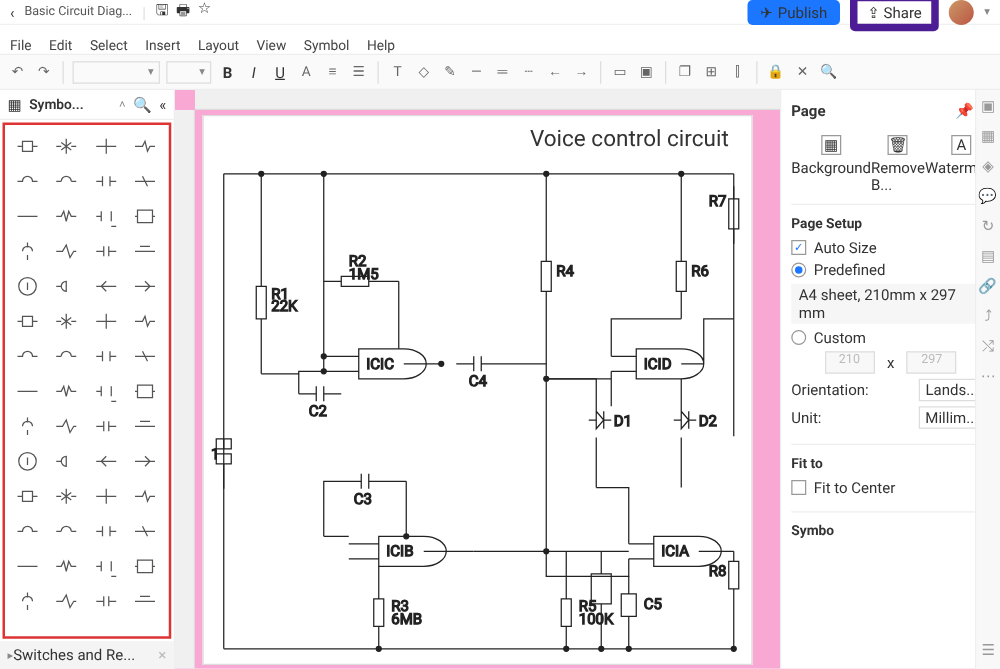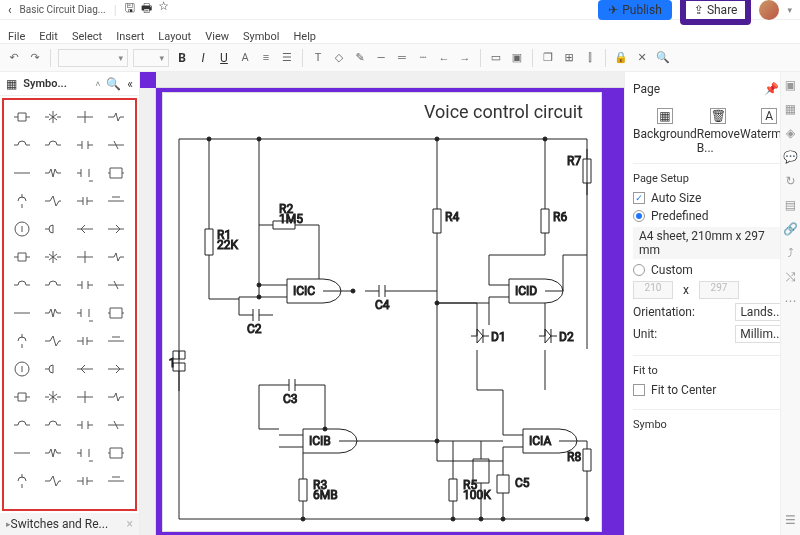--- a/index.html
+++ b/index.html
@@ -20,35 +20,35 @@
 .tbdd{width:70px;height:18px;border:1px solid #ddd;display:flex;align-items:center;padding:0 4px;font-size:10px}
 .main{display:flex;height:463px}
 .left{width:140px;border-right:1px solid #eee;display:flex;flex-direction:column}
 .left-hdr{height:24px;display:flex;align-items:center;padding:0 6px;gap:6px;border-bottom:1px solid #eee}
 .left-hdr-title{font-weight:600;font-size:11px;flex:1}
 .shelf{flex:1;border:2px solid #d33;margin:2px;padding:6px;overflow:hidden}
 .shelf-grid{display:grid;grid-template-columns:repeat(4,1fr);gap:6px}
 .sym{width:24px;height:22px;display:flex;align-items:center;justify-content:center;color:#555}
 .sym svg{width:20px;height:18px;stroke:#555;fill:none;stroke-width:1}
 .shelf-foot{height:22px;display:flex;align-items:center;padding:0 6px;font-size:10px;color:#666;background:#f4f4f4}
-.canvas-wrap{flex:1;position:relative;background:#6d28d9;overflow:hidden}
+.canvas-wrap{flex:1;position:relative;background:#f9a8d4;overflow:hidden}
 .ruler-h{position:absolute;top:0;left:16px;right:0;height:16px;background:#f0f0f0;border-bottom:1px solid #ddd;font-size:8px;color:#999}
 .ruler-v{position:absolute;top:16px;left:0;width:16px;bottom:0;background:#f0f0f0;border-right:1px solid #ddd}
 .canvas{position:absolute;top:20px;left:22px;width:440px;height:440px;background:#fff;border:1px solid #ddd}
 .ctitle{position:absolute;top:8px;right:18px;font-size:18px;color:#333}
 .circ{position:absolute;top:36px;left:6px;width:428px;height:400px}
 .circ svg{width:100%;height:100%}
 .right{width:176px;border-left:1px solid #eee;padding:6px 8px;overflow:hidden}
 .right-hdr{display:flex;align-items:center;justify-content:space-between;padding:4px 0}
-.right-hdr-title{font-weight:400}
+.right-hdr-title{font-weight:700}
 .page-tabs{display:flex;justify-content:space-around;padding:8px 0;border-bottom:1px solid #eee}
 .ptab{display:flex;flex-direction:column;align-items:center;gap:3px;font-size:10px;color:#666}
 .ptab .ico{width:16px;height:16px;border:1px solid #999;display:flex;align-items:center;justify-content:center}
 .sec{padding:8px 0;border-bottom:1px solid #eee}
-.sec-title{font-weight:400;margin-bottom:6px;font-size:11px}
+.sec-title{font-weight:700;margin-bottom:6px;font-size:11px}
 .row{display:flex;align-items:center;gap:6px;margin:4px 0;font-size:11px}
 .row label{flex:1}
 .cb{width:12px;height:12px;border:1px solid #999;display:inline-flex;align-items:center;justify-content:center;font-size:9px;color:#1b77ff}
 .rb{width:12px;height:12px;border:1px solid #999;border-radius:50%;display:inline-flex;align-items:center;justify-content:center}
 .rb.on::after{content:"";width:6px;height:6px;background:#1b77ff;border-radius:50%}
 .input-mini{width:40px;height:18px;border:1px solid #ddd;background:#f8f8f8;font-size:10px;text-align:center;color:#bbb}
 .sel{height:18px;border:1px solid #ddd;padding:0 4px;font-size:10px;display:flex;align-items:center;justify-content:space-between;min-width:56px}
 .sidebar-r{position:absolute;right:0;top:72px;width:20px;bottom:0;background:#f8f8f8;border-left:1px solid #eee;display:flex;flex-direction:column;align-items:center;gap:10px;padding-top:6px}
 .sidebar-r .ric{width:14px;height:14px;color:#999;display:flex;align-items:center;justify-content:center}
 .chev{font-size:9px;color:#888}
@@ -564,21 +564,21 @@
           <span class="rb on"></span>
           <label>Predefined</label>
         </div>
       <div class="pred-input">
           <span>A4 sheet, 210mm x 297 mm</span>
         </div>
       <div class="row">
           <span class="rb"></span>
           <label>Custom</label>
         </div>
-      <div class="row" style="gap:10px">
+      <div class="row" style="justify-content:center;gap:10px">
         <span class="input-mini">210</span>
         <span>x</span>
         <span class="input-mini">297</span>
       </div>
       <div class="row">
           <label>Orientation:</label>
           <div class="sel">
             <span>Lands...</span>
             <span class="chev">▾</span>
           </div>

